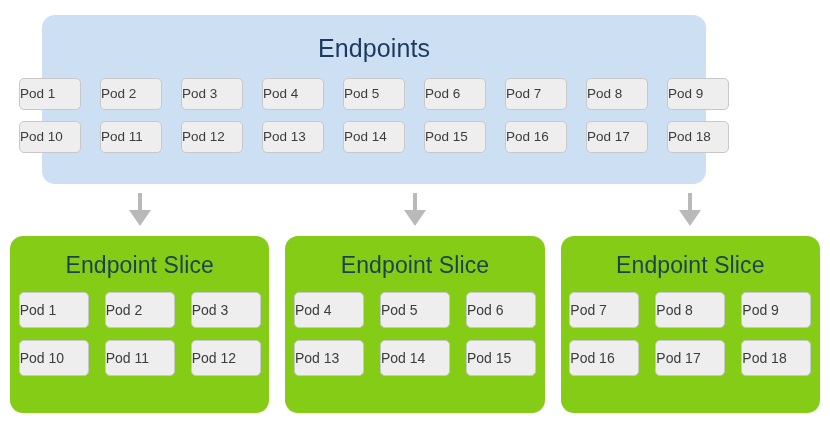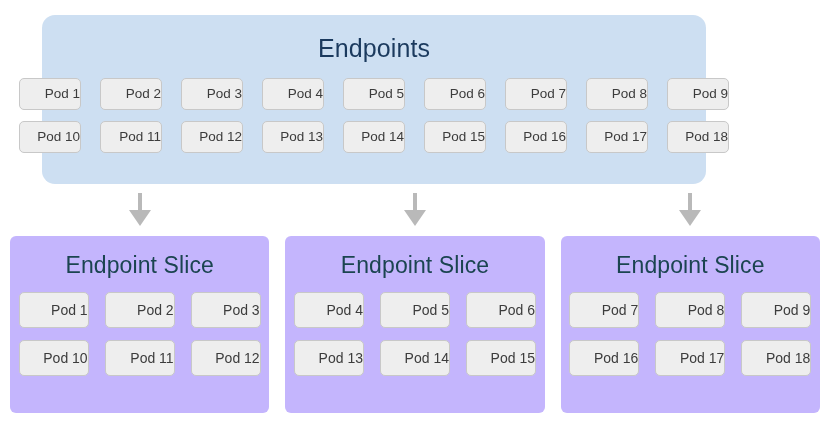--- a/index.html
+++ b/index.html
@@ -53,21 +53,21 @@
   }
 
   
   .pod-chip {
     background: #eeeeee;
     border: 1px solid #c8c8c8;
     border-radius: 5px;
     color: #3c3c3c;
     font-size: 13.5px;
     line-height: 30px;
-    text-align: right;
+    text-align: left;
     height: 32px;
   }
 
   .endpoints-row .pod-chip {
     width: 62px;
   }
 
   
   .arrow {
     position: absolute;
@@ -104,22 +104,22 @@
     left: 10px;
     top: 236px;
     width: 810px;
     height: 177px;
     display: flex;
     gap: 16px;
   }
 
   .slice-panel {
     flex: 1 1 0;
-    background: #c4b5fd;
-    border-radius: 6px;
+    background: #84cc16;
+    border-radius: 13px;
     padding-top: 14px;
   }
 
   .slice-title {
     text-align: center;
     font-size: 23px;
     font-weight: 400;
     color: #1b4450;
     line-height: 31px;
     letter-spacing: 0.1px;

